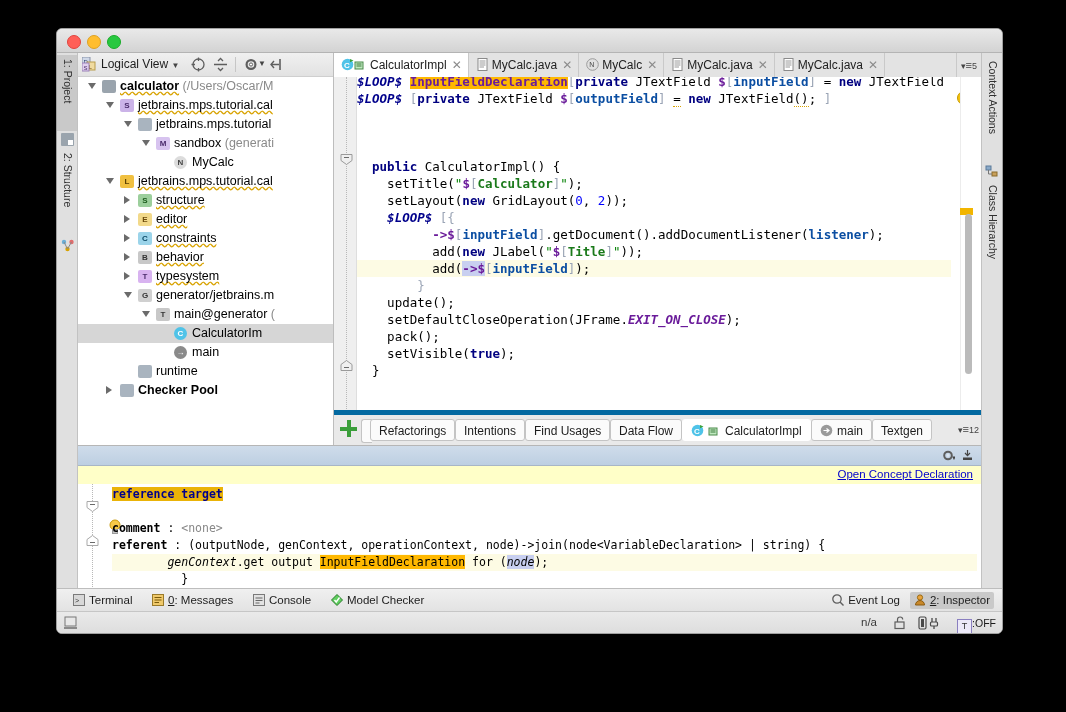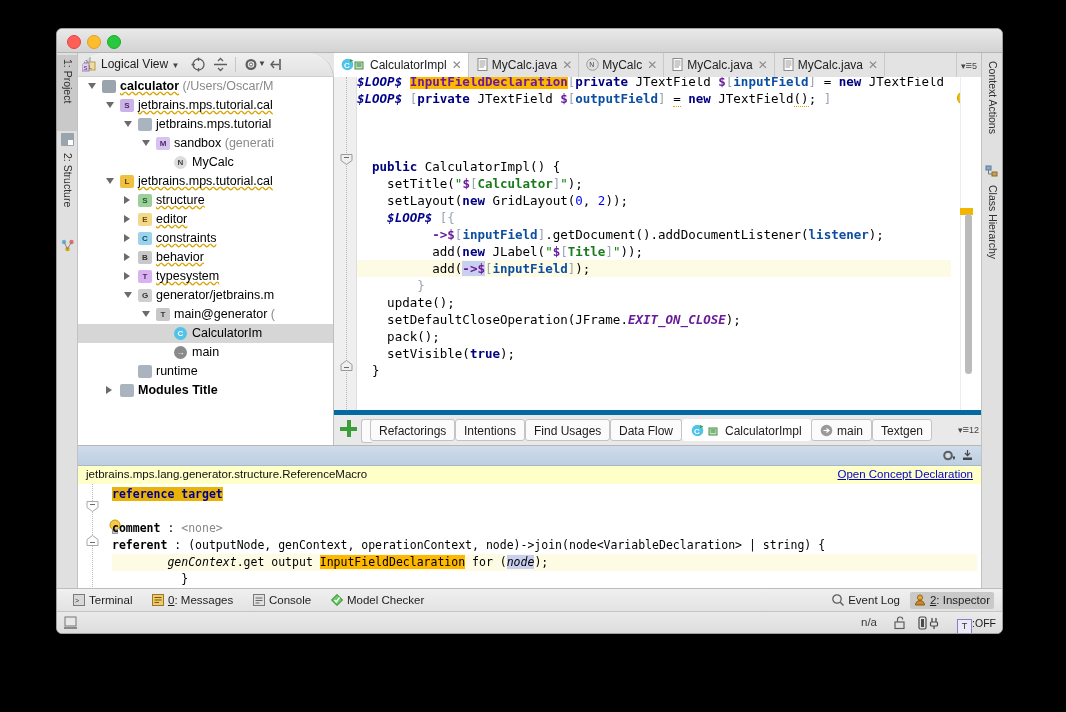--- a/index.html
+++ b/index.html
@@ -71,21 +71,21 @@
     position:absolute;right:0;top:0;width:20px;height:535px;
     background:#e0e0e0;border-left:1px solid #c2c2c2;
   }
   #vt-context{position:absolute;right:0;top:4px;width:20px;writing-mode:vertical-rl;font-size:10.5px;color:#303030;padding:4px 3px;box-sizing:border-box;white-space:nowrap;}
   #vt-classh{position:absolute;right:0;top:128px;width:20px;writing-mode:vertical-rl;font-size:10.5px;color:#303030;padding:4px 3px;box-sizing:border-box;white-space:nowrap;}
   #vi-classh{position:absolute;right:4px;top:112px;width:13px;height:13px;}
 
   
   #projectpanel{
     position:absolute;left:21px;top:0;width:255px;height:535px;
-    background:#fff;border-right:1px solid #bdbdbd;overflow:hidden;border-radius:26px;
+    background:#fff;border-right:1px solid #bdbdbd;overflow:hidden;
   }
   #projtoolbar{
     height:23px;background:linear-gradient(to bottom,#f0f0f0,#e2e2e2);
     border-bottom:1px solid #cfcfcf;position:relative;
   }
   #ds-icon{position:absolute;left:4px;top:4px;width:15px;height:15px;}
   #logicalview{position:absolute;left:23px;top:4px;font-size:12px;color:#1d1d1d;}
   .tb-ico{position:absolute;top:4px;width:15px;height:15px;}
   .tb-sep{position:absolute;top:4px;width:1px;height:15px;background:#c6c6c6;}
 
@@ -374,21 +374,21 @@
               <div class="ticon" style="left: 96px; background: rgb(138, 138, 138); color: rgb(255, 255, 255); border-radius: 50%; width: 13px;">→</div>
               <div class="tlabel" style="left: 114px;"><span>main</span></div>
             </div>
             <div class="row">
               <div class="ticon" style="left: 60px; background: rgb(169, 180, 191); color: rgb(255, 255, 255);"></div>
               <div class="tlabel" style="left: 78px;"><span>runtime</span></div>
             </div>
             <div class="row">
               <div class="tri tri-right" style="left: 28px;"></div>
               <div class="ticon" style="left: 42px; background: rgb(169, 180, 191); color: rgb(255, 255, 255);"></div>
-              <div class="tlabel" style="left: 60px;"><span class="bold">Modules Title</span></div>
+              <div class="tlabel" style="left: 60px;"><span class="bold">Checker Pool</span></div>
             </div>
           </div>
       </div>
 
       <div id="editorarea">
         <div id="tabbar"><div class="etab active"><span class="tabico"><svg width="13" height="13" viewBox="0 0 13 13">
                   <circle cx="6.5" cy="6.5" r="5.8" fill="#4fc3e8"></circle>
                   <text x="3" y="9.5" font-size="8" fill="#fff" font-family="Liberation Sans" font-weight="bold">C</text>
                   <path d="M9 1 l3.5 1.6 l-3.5 1.6 z" fill="#3ca33c"></path>
                 </svg></span><span class="tabico"><svg width="11" height="11" viewBox="0 0 11 11">
@@ -479,21 +479,20 @@
           </div>
           <div id="insmin">
             <svg width="11" height="11" viewBox="0 0 11 11">
                 <line x1="5.5" y1="0" x2="5.5" y2="5" stroke="#444" stroke-width="1.2"></line>
                 <path d="M3 3 L5.5 5.6 L8 3" fill="none" stroke="#444" stroke-width="1.2"></path>
                 <rect x="1" y="7.5" width="9" height="2.5" fill="#444"></rect>
               </svg>
           </div>
         </div>
         <div id="conceptbar">
-          <div class="cn">jetbrains.mps.lang.generator.structure.ReferenceMacro</div>
           <div class="ln">Open Concept Declaration</div>
         </div>
         <div id="insbody">
           <div id="insgutter"></div>
           <div class="foldmark" style="left:8px;top:17px;">
             <svg width="13" height="11" viewBox="0 0 13 11">
                 <path d="M1 0.5 h11 v6 l-5.5 4 l-5.5 -4 z" fill="#fff" stroke="#a8a8a8"></path>
                 <line x1="4" y1="3.5" x2="9" y2="3.5" stroke="#6a6a6a"></line>
               </svg>
           </div>

